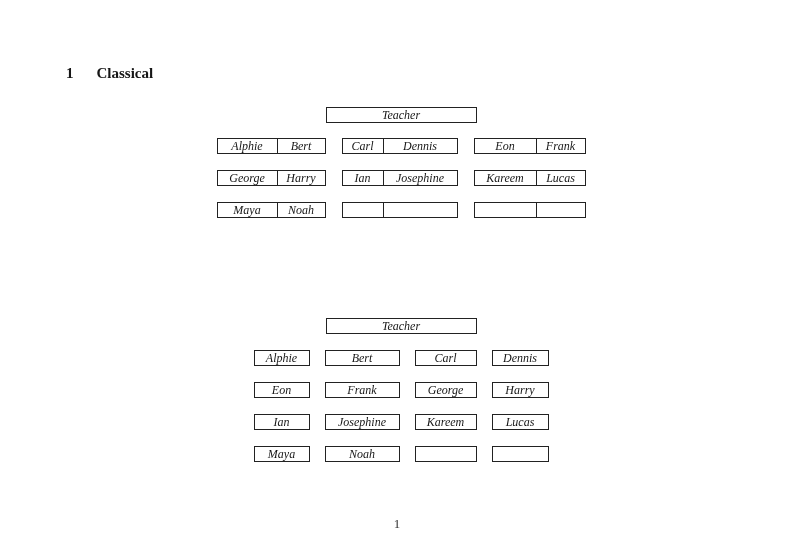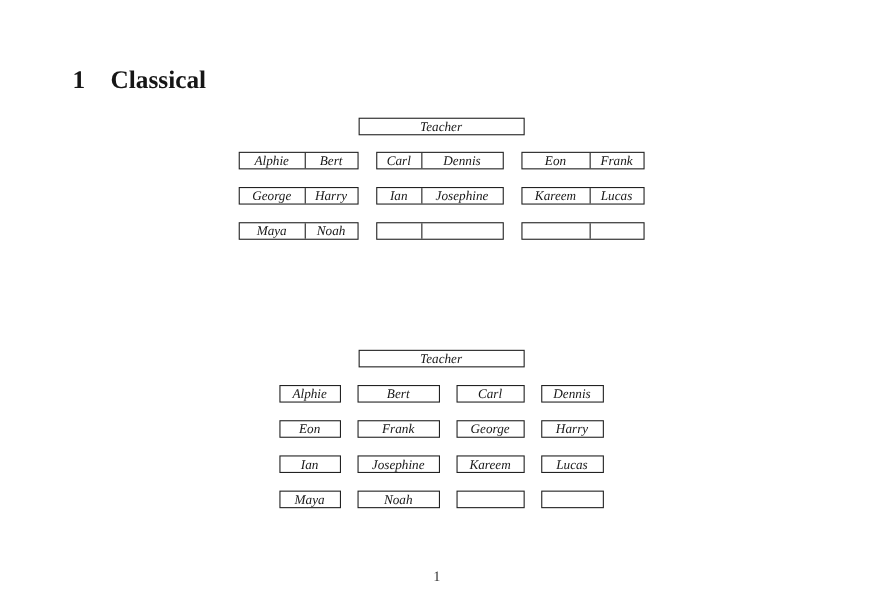--- a/index.html
+++ b/index.html
@@ -13,21 +13,21 @@
     height: 560px;
     background: #ffffff;
     overflow: hidden;
     font-family: "Liberation Serif", "DejaVu Serif", serif;
     color: #161616;
   }
   .heading {
     position: absolute;
     left: 66px;
     font-weight: bold;
-    font-size: 23px;
+    font-size: 15px;
     line-height: 22px;
     white-space: nowrap;
   }
   .heading .hnum {
     display: inline-block;
     margin-right: 23px;
   }
   .diagram {
     position: absolute;
     left: 4px;

